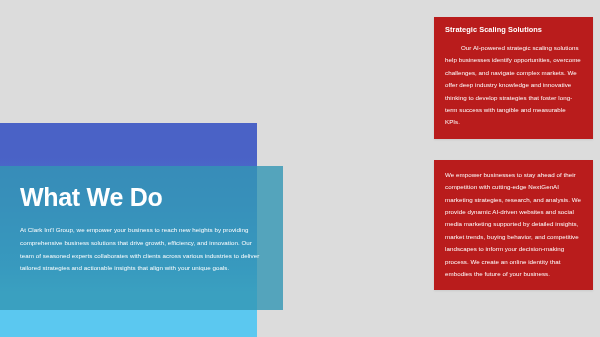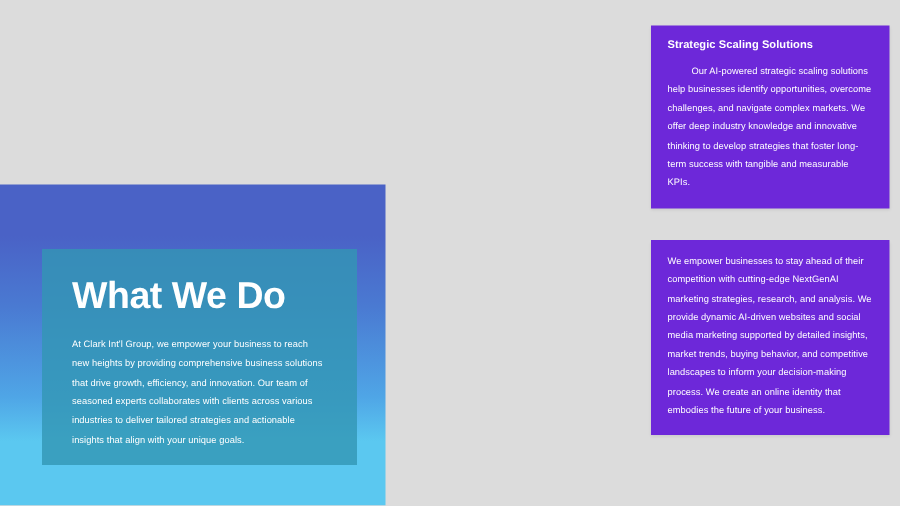--- a/index.html
+++ b/index.html
@@ -46,26 +46,25 @@
         #4fa5e6 66%,
         #5bc8f0 80%,
         #5bc8f0 100%);
   }
 
   
   .teal-card {
     position: absolute;
     left: 0;
     top: 43px;
-    width: 210px;
+    width: 283px;
     height: 144px;
     background: rgba(50, 150, 180, 0.80);
     box-sizing: border-box;
     padding: 18px 20px 10px 20px;
-    margin-left: 28px;
   }
 
   .what-we-do-title {
     margin: 0 0 14px 0;
     font-size: 25px;
     line-height: 1.05;
     font-weight: bold;
     color: #ffffff;
     letter-spacing: -0.3px;
   }
@@ -81,21 +80,21 @@
 
   
   .cards-column {
     position: absolute;
     left: 434px;
     top: 17px;
     width: 159px;
   }
 
   .info-card {
-    background: #6d28d9;
+    background: #b91c1c;
     box-sizing: border-box;
     padding: 9px 11px 10px 11px;
     margin-bottom: 21px;
     box-shadow: 0 1px 2px rgba(0,0,0,0.08);
   }
 
   .card-title {
     margin: 0 0 7px 0;
     font-size: 7.4px;
     font-weight: bold;

